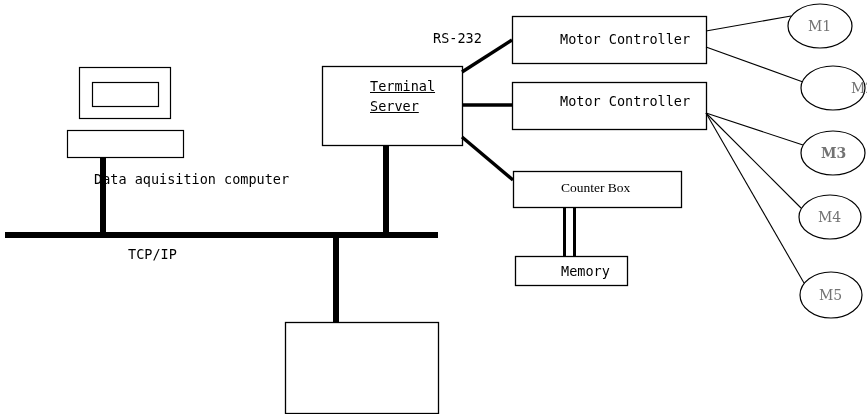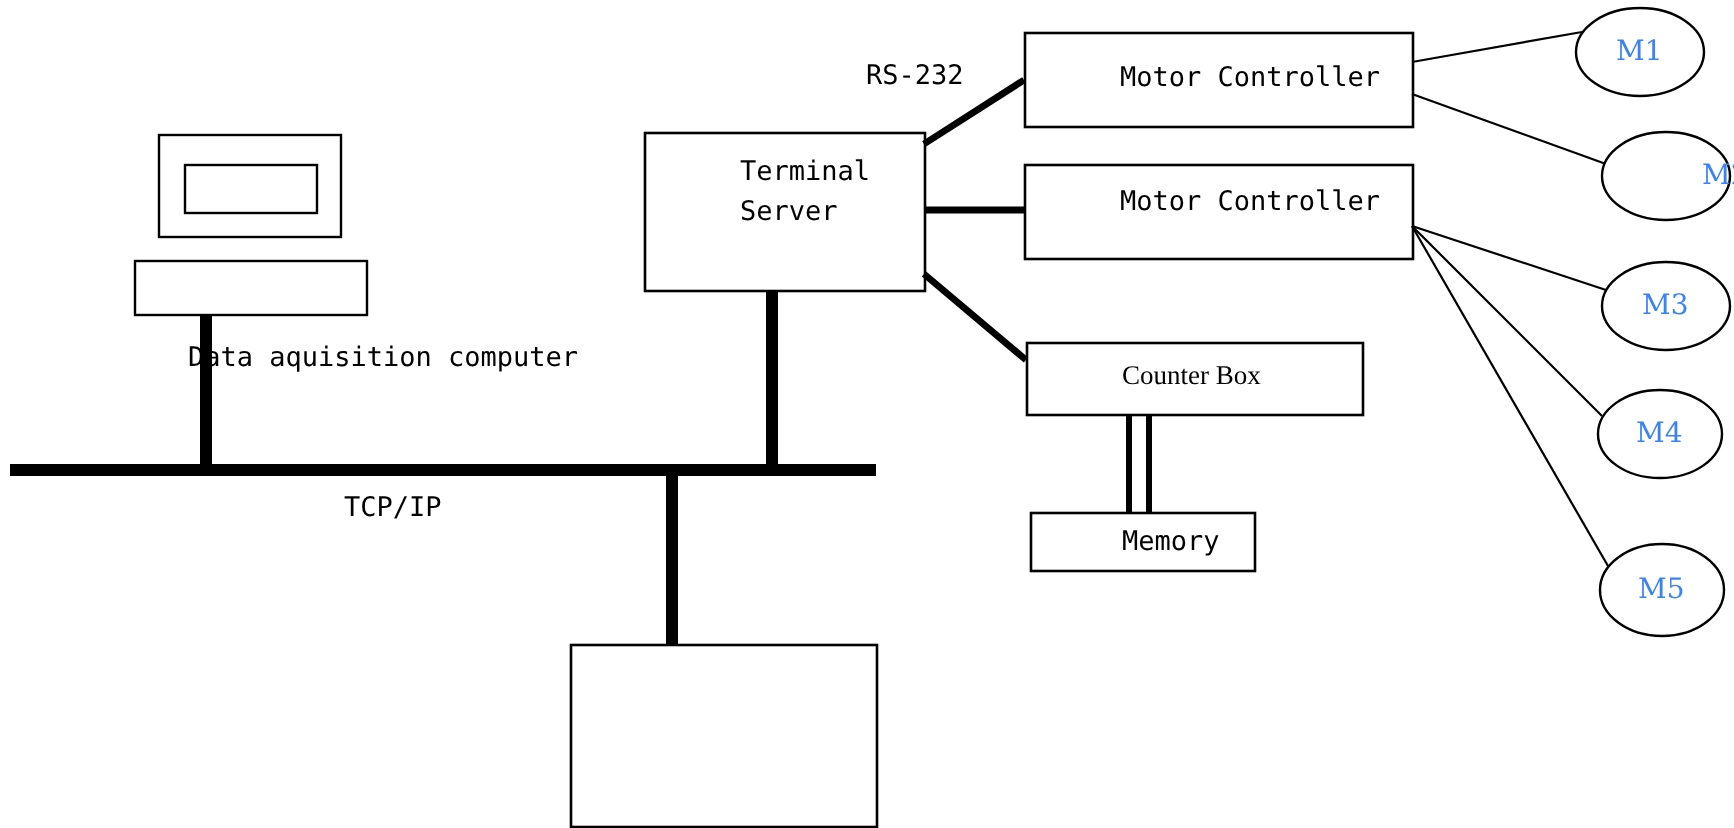--- a/index.html
+++ b/index.html
@@ -39,21 +39,21 @@
     font-size: 13.5px;
     line-height: 16px;
     color: #000000;
     white-space: pre;
     text-align: center;
   }
   .ellipse-label {
     position: absolute;
     font-family: "DejaVu Serif", "Liberation Serif", serif;
     font-size: 14px;
-    color: #3b82f6;
+    color: #737373;
     white-space: pre;
   }
 </style>
 </head>
 <body>
 
 <div id="canvas">
 
   <svg class="layer" viewBox="0 0 867 414">
 
@@ -89,41 +89,41 @@
     <line x1="706" y1="113" x2="801" y2="208" stroke="#000000" stroke-width="1.1"></line>
     <line x1="706" y1="113" x2="804" y2="283" stroke="#000000" stroke-width="1.1"></line>
 
     <ellipse cx="820" cy="26" rx="32" ry="22" fill="#ffffff" stroke="#000000" stroke-width="1.2"></ellipse>
     <ellipse cx="833" cy="88" rx="32" ry="22" fill="#ffffff" stroke="#000000" stroke-width="1.2"></ellipse>
     <ellipse cx="833" cy="153" rx="32" ry="22" fill="#ffffff" stroke="#000000" stroke-width="1.2"></ellipse>
     <ellipse cx="830" cy="217" rx="31" ry="22" fill="#ffffff" stroke="#000000" stroke-width="1.2"></ellipse>
     <ellipse cx="831" cy="295" rx="31" ry="23" fill="#ffffff" stroke="#000000" stroke-width="1.2"></ellipse>
   </svg>
 
-  <div class="node-label" style="left:334px; top:76px;">Terminal
+  <div class="node-label" style="left:334px; top:76px;text-decoration:underline;">Terminal
 Server</div>
 
   <div class="node-label" style="left:524px; top:29px;">Motor Controller</div>
 
   <div class="node-label" style="left:524px; top:91px;">Motor Controller</div>
 
   <div class="node-label" style="left:525px; top:178px;font-family:Liberation Serif, serif;">Counter Box</div>
 
   <div class="node-label" style="left:525px; top:261px;">Memory</div>
 
 
   <div class="free-label" style="left:433px; top:30px;">RS-232</div>
 
   <div class="free-label" style="left:66px; top:171px;padding-left:28px;">Data aquisition computer</div>
 
-  <div class="free-label" style="left:128px; top:246px;margin-left:44px;">TCP/IP</div>
+  <div class="free-label" style="left:128px; top:246px;">TCP/IP</div>
 
   <div class="ellipse-label" style="left:808px; top:18px;">M1</div>
 
   <div class="ellipse-label" style="left:851px; top:80px;">M2</div>
 
-  <div class="ellipse-label" style="left:821px; top:145px;">M3</div>
+  <div class="ellipse-label" style="left:821px; top:145px;font-weight:bold;">M3</div>
 
   <div class="ellipse-label" style="left:818px; top:209px;text-align:right;">M4</div>
 
   <div class="ellipse-label" style="left:819px; top:287px;">M5</div>
 
 </div>
 
 </body></html>

